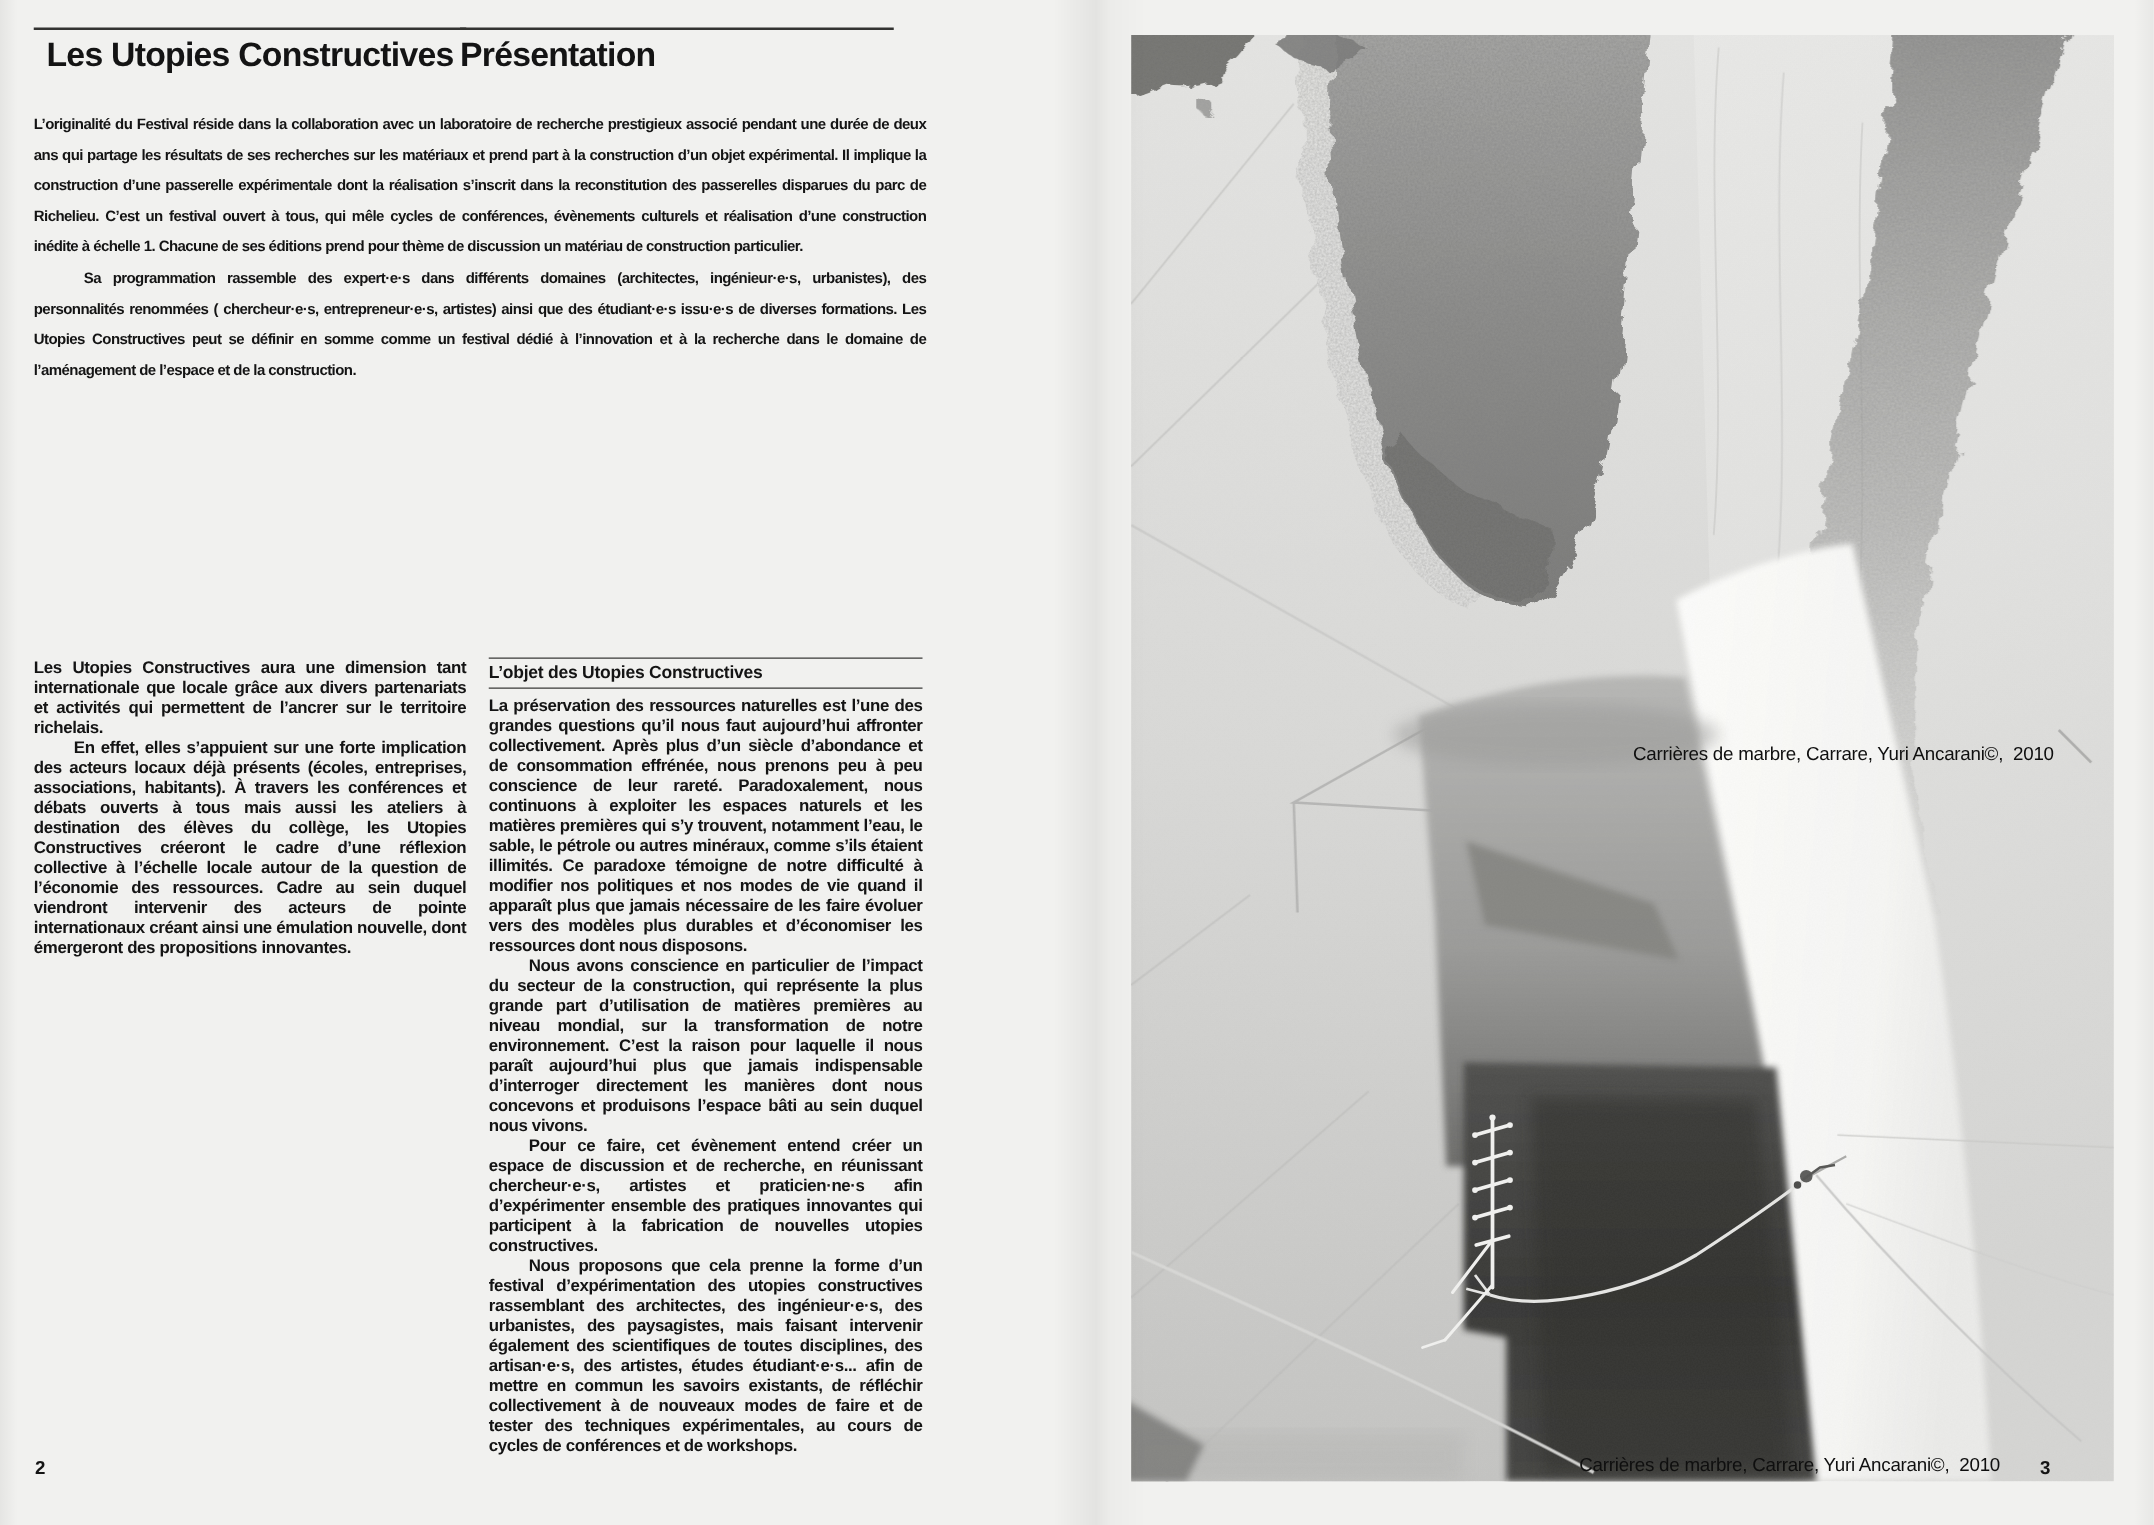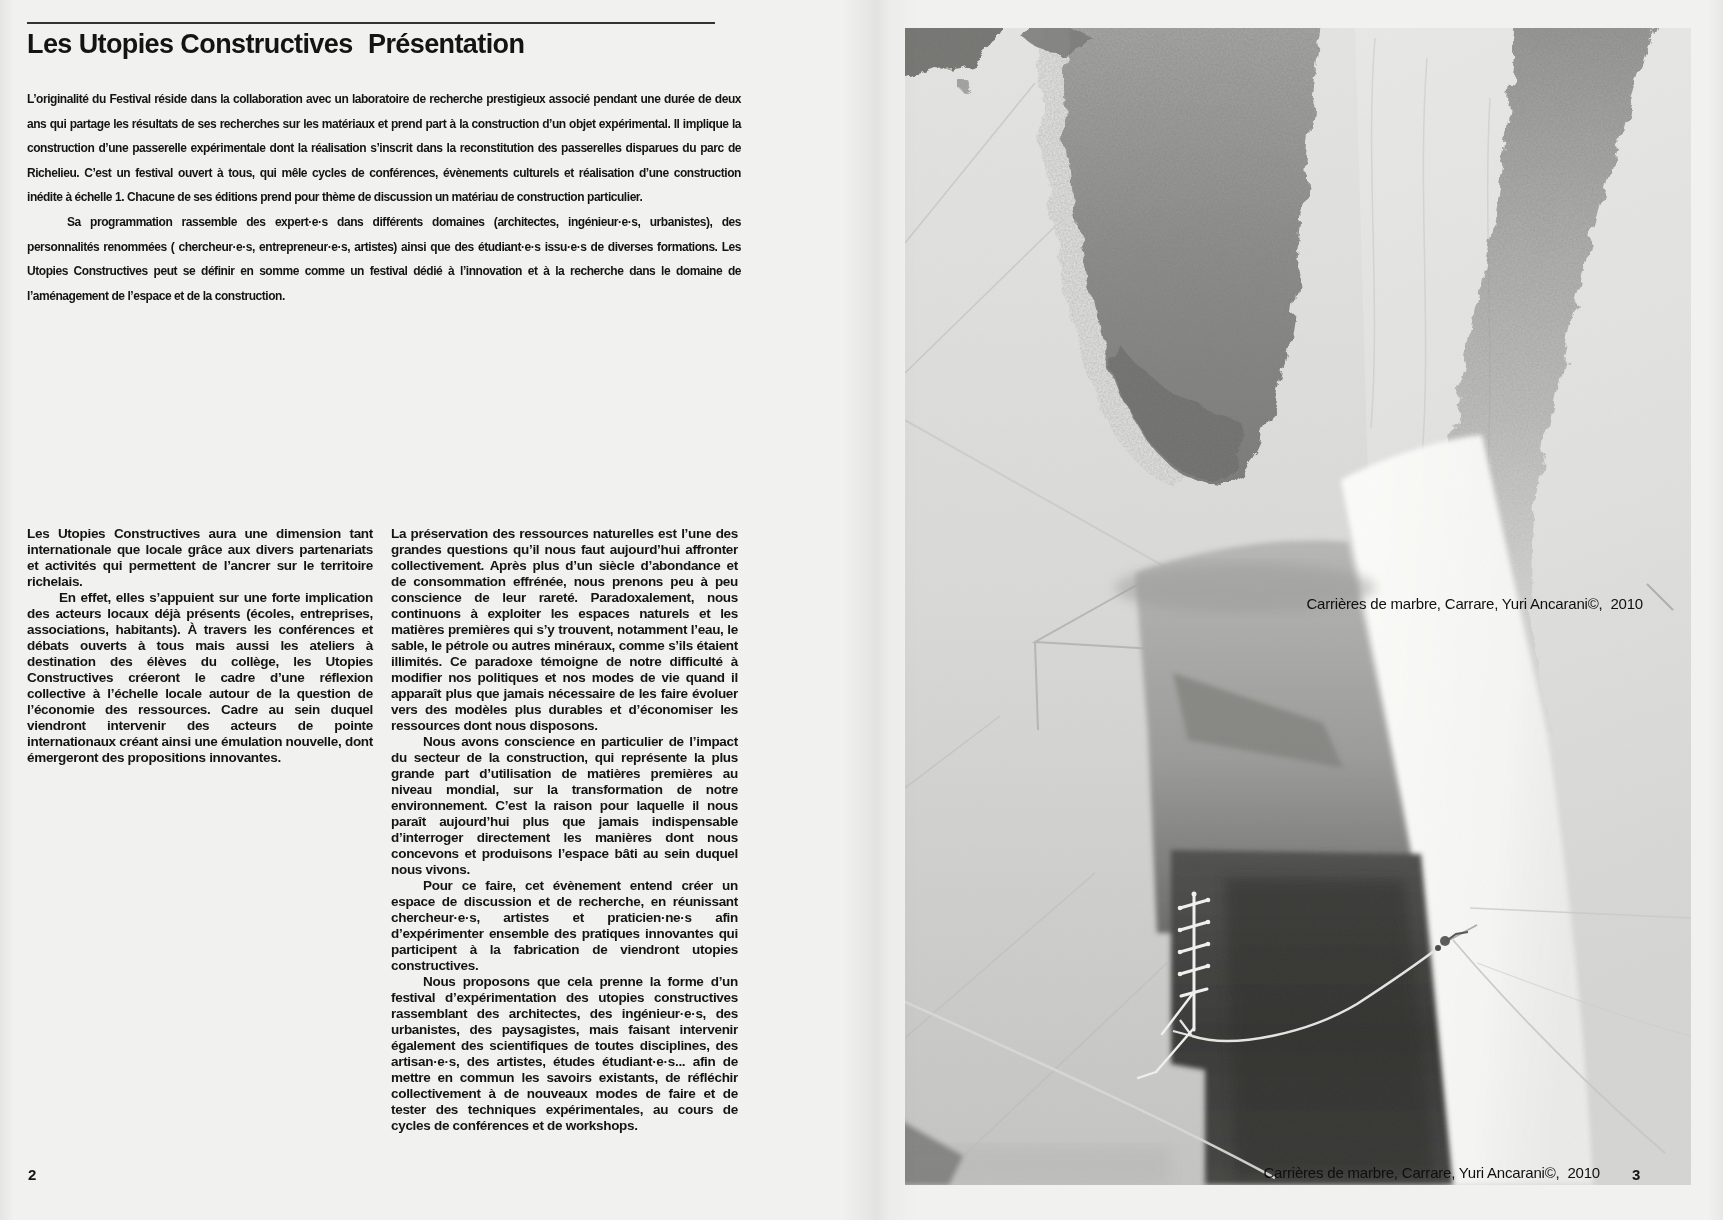--- a/index.html
+++ b/index.html
@@ -5,21 +5,21 @@
   html,body{margin:0;padding:0;}
   body{
     width:1723px;height:1220px;background:#eeeeec;
     font-family:"Liberation Sans",sans-serif;color:#141414;
     -webkit-font-smoothing:antialiased;
   }
   .spread{position:relative;width:1723px;height:1220px;background:#f1f1ef;overflow:hidden;}
 
   
   .title-block{position:absolute;top:22px;border-top:2.5px solid #333331;padding-top:6px;}
-  .title-a{left:27px;width:346px;}
+  .title-a{left:27px;width:346px;text-align:center;}
   .title-b{left:368px;width:347px;}
   .title-block h1{
     margin:0;font-size:27px;line-height:1.1;font-weight:bold;
     letter-spacing:-0.6px;white-space:nowrap;
   }
   .intro{
     position:absolute;left:27px;top:87px;width:714px;
     font-size:12px;line-height:24.6px;font-weight:bold;letter-spacing:-0.45px;
     text-align:justify;hyphens:auto;
   }
@@ -84,23 +84,24 @@
       <p>L’originalité du Festival réside dans la collaboration avec un laboratoire de recherche prestigieux associé pendant une durée de deux ans qui partage les résultats de ses recherches sur les matériaux et prend part à la construction d’un objet expérimental. Il implique la construction d’une passerelle expérimentale dont la réalisation s’inscrit dans la reconstitution des passerelles disparues du parc de Richelieu. C’est un festival ouvert à tous, qui mêle cycles de conférences, évènements culturels et réalisation d’une construction inédite à échelle 1. Chacune de ses éditions prend pour thème de discussion un matériau de construction particulier.</p>
       <p class="indent">Sa programmation rassemble des expert·e·s dans différents domaines (architectes, ingénieur·e·s, urbanistes), des personnalités renommées ( chercheur·e·s, entrepreneur·e·s, artistes) ainsi que des étudiant·e·s issu·e·s de diverses formations. Les Utopies Constructives peut se définir en somme comme un festival dédié à l’innovation et à la recherche dans le domaine de l’aménagement de l’espace et de la construction.</p>
     </div>
 
     <div class="textcol col-1">
       <p>Les Utopies Constructives aura une dimension tant internationale que locale grâce aux divers partenariats et activités qui permettent de l’ancrer sur le territoire richelais.</p>
       <p class="indent">En effet, elles s’appuient sur une forte implication des acteurs locaux déjà présents (écoles, entreprises, associations, habitants). À travers les conférences et débats ouverts à tous mais aussi les ateliers à destination des élèves du collège, les Utopies Constructives créeront le cadre d’une réflexion collective à l’échelle locale autour de la question de l’économie des ressources. Cadre au sein duquel viendront intervenir des acteurs de pointe internationaux créant ainsi une émulation nouvelle, dont émergeront des propositions innovantes.</p>
     </div>
 
     <div class="textcol col-2">
+      <h2 class="colhead">L’objet des Utopies Constructives</h2>
       <p>La préservation des ressources naturelles est l’une des grandes questions qu’il nous faut aujourd’hui affronter collectivement. Après plus d’un siècle d’abondance et de consommation effrénée, nous prenons peu à peu conscience de leur rareté. Paradoxalement, nous continuons à exploiter les espaces naturels et les matières premières qui s’y trouvent, notamment l’eau, le sable, le pétrole ou autres minéraux, comme s’ils étaient illimités. Ce paradoxe témoigne de notre difficulté à modifier nos politiques et nos modes de vie quand il apparaît plus que jamais nécessaire de les faire évoluer vers des modèles plus durables et d’économiser les ressources dont nous disposons.</p>
       <p class="indent">Nous avons conscience en particulier de l’impact du secteur de la construction, qui représente la plus grande part d’utilisation de matières premières au niveau mondial, sur la transformation de notre environnement. C’est la raison pour laquelle il nous paraît aujourd’hui plus que jamais indispensable d’interroger directement les manières dont nous concevons et produisons l’espace bâti au sein duquel nous vivons.</p>
-      <p class="indent">Pour ce faire, cet évènement entend créer un espace de discussion et de recherche, en réunissant chercheur·e·s, artistes et praticien·ne·s afin d’expérimenter ensemble des pratiques innovantes qui participent à la fabrication de viendront utopies constructives.</p>
+      <p class="indent">Pour ce faire, cet évènement entend créer un espace de discussion et de recherche, en réunissant chercheur·e·s, artistes et praticien·ne·s afin d’expérimenter ensemble des pratiques innovantes qui participent à la fabrication de nouvelles utopies constructives.</p>
       <p class="indent">Nous proposons que cela prenne la forme d’un festival d’expérimentation des utopies constructives rassemblant des architectes, des ingénieur·e·s, des urbanistes, des paysagistes, mais faisant intervenir également des scientifiques de toutes disciplines, des artisan·e·s, des artistes, études étudiant·e·s... afin de mettre en commun les savoirs existants, de réfléchir collectivement à de nouveaux modes de faire et de tester des techniques expérimentales, au cours de cycles de conférences et de workshops.</p>
     </div>
 
     <div class="pagenum pagenum-left">2</div>
   </div>
 
   <div>
 
     <div class="photo">
       <svg viewBox="0 0 786 1157" preserveAspectRatio="none">

